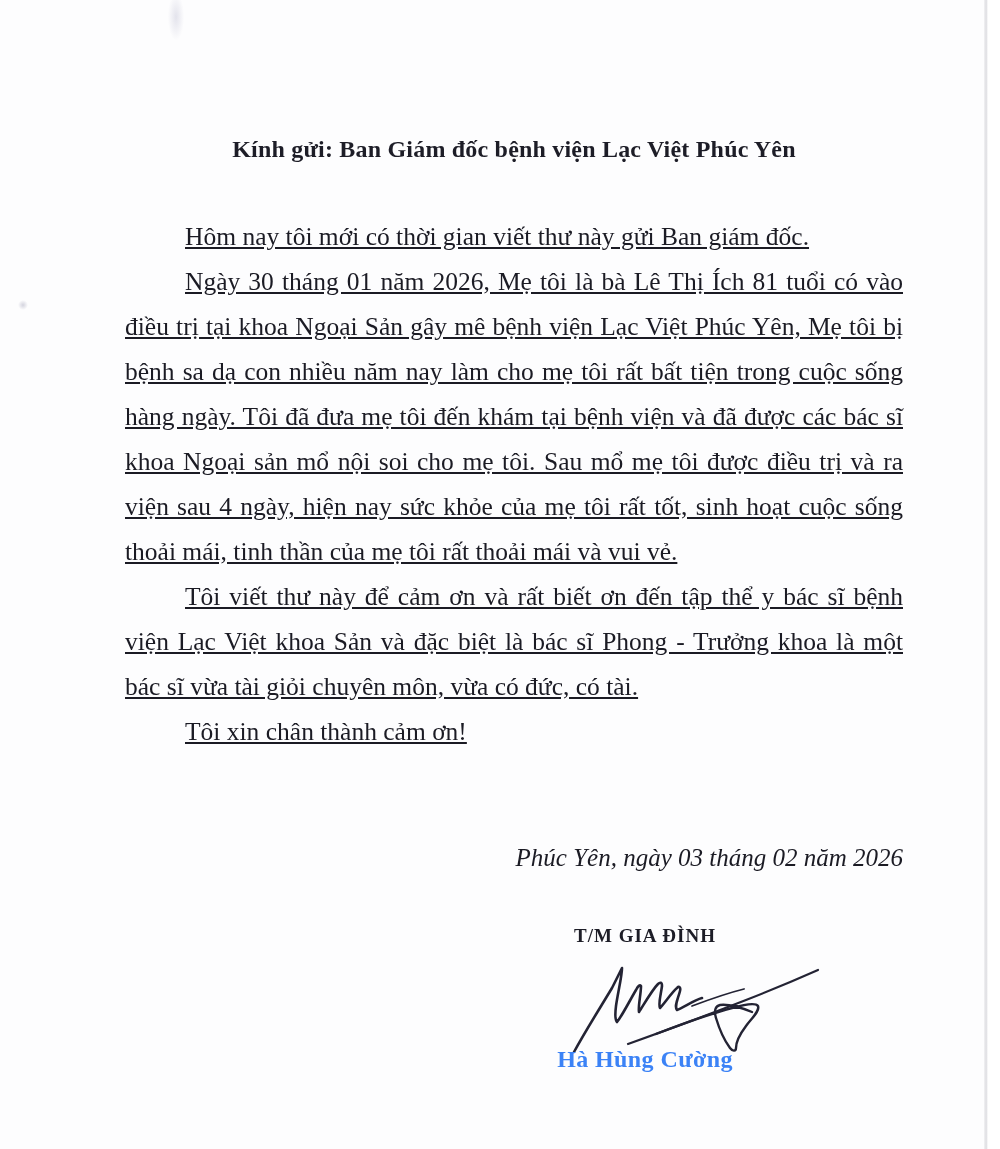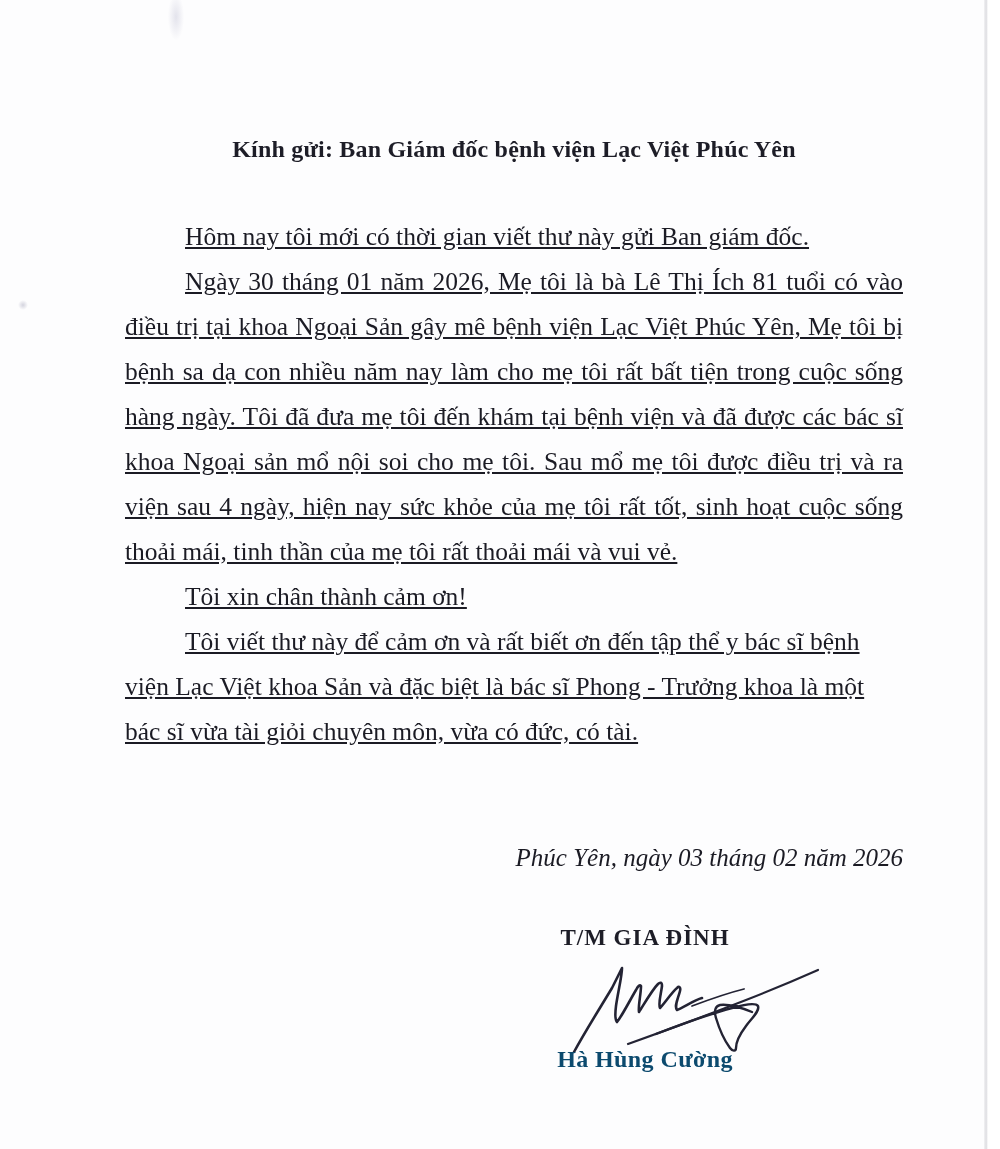--- a/index.html
+++ b/index.html
@@ -122,21 +122,21 @@
     font-size: 25px;
     font-style: italic;
     color: #1b1b24;
   }
   .signer-role {
     position: absolute;
     left: 430px;
     top: 925px;
     width: 430px;
     text-align: center;
-    font-size: 23px;
+    font-size: 19px;
     font-weight: bold;
     letter-spacing: 1px;
     color: #1d1d27;
   }
   .signature-wrap {
     position: absolute;
     left: 560px;
     top: 958px;
     width: 270px;
     height: 96px;
@@ -144,41 +144,41 @@
   .signature-wrap svg { display: block; }
   .signer-name {
     position: absolute;
     left: 430px;
     top: 1046px;
     width: 430px;
     text-align: center;
     font-size: 24px;
     font-weight: bold;
     letter-spacing: 0.4px;
-    color: #0c4a6e;
+    color: #3b82f6;
   }
 </style>
 </head>
 <body>
 
 <div id="page">
 
   <div id="scan-blemish-top"></div>
   <div id="scan-blemish-left"></div>
 
   <div class="content">
 
 
     <div class="doc-recipient">Kính gửi: Ban Giám đốc bệnh viện Lạc Việt Phúc Yên</div>
 
     <div class="body-block">
       <p class="para">Hôm nay tôi mới có thời gian viết thư này gửi Ban giám đốc.</p>
       <p class="para">Ngày 30 tháng 01 năm 2026, Mẹ tôi là bà Lê Thị Ích 81 tuổi có vào điều trị tại khoa Ngoại Sản gây mê bệnh viện Lạc Việt Phúc Yên, Mẹ tôi bị bệnh sa dạ con nhiều năm nay làm cho mẹ tôi rất bất tiện trong cuộc sống hàng ngày. Tôi đã đưa mẹ tôi đến khám tại bệnh viện và đã được các bác sĩ khoa Ngoại sản mổ nội soi cho mẹ tôi. Sau mổ mẹ tôi được điều trị và ra viện sau 4 ngày, hiện nay sức khỏe của mẹ tôi rất tốt, sinh hoạt cuộc sống thoải mái, tinh thần của mẹ tôi rất thoải mái và vui vẻ.</p>
+      <p class="para">Tôi viết thư này để cảm ơn và rất biết ơn đến tập thể y bác sĩ bệnh viện Lạc Việt khoa Sản và đặc biệt là bác sĩ Phong - Trưởng khoa là một bác sĩ vừa tài giỏi chuyên môn, vừa có đức, có tài.</p>
       <p class="para">Tôi xin chân thành cảm ơn!</p>
-      <p class="para">Tôi viết thư này để cảm ơn và rất biết ơn đến tập thể y bác sĩ bệnh viện Lạc Việt khoa Sản và đặc biệt là bác sĩ Phong - Trưởng khoa là một bác sĩ vừa tài giỏi chuyên môn, vừa có đức, có tài.</p>
     </div>
 
     <div class="date-line">Phúc Yên, ngày 03 tháng 02 năm 2026</div>
 
     <div class="signer-role">T/M GIA ĐÌNH</div>
 
     <div class="signature-wrap">
       <svg width="270" height="96" viewBox="0 0 270 96" fill="none" xmlns="http://www.w3.org/2000/svg">
         <g stroke="#232334" fill="none" stroke-linecap="round" stroke-linejoin="round">
           <path d="M14 94 C26 72, 40 50, 52 30 C56 22, 60 14, 62 10 C62 18, 58 34, 56 48 C55 56, 55 62, 57 64 C62 58, 70 42, 76 32 C78 28, 80 26, 81 28 C81 36, 78 48, 79 54 C83 48, 92 32, 98 26 C100 24, 102 24, 102 28 C101 36, 98 46, 100 50 C104 46, 112 34, 117 30 C119 28, 121 29, 120 33 C118 41, 114 48, 117 52 C123 50, 134 42, 142 40" stroke-width="2.6"></path>

